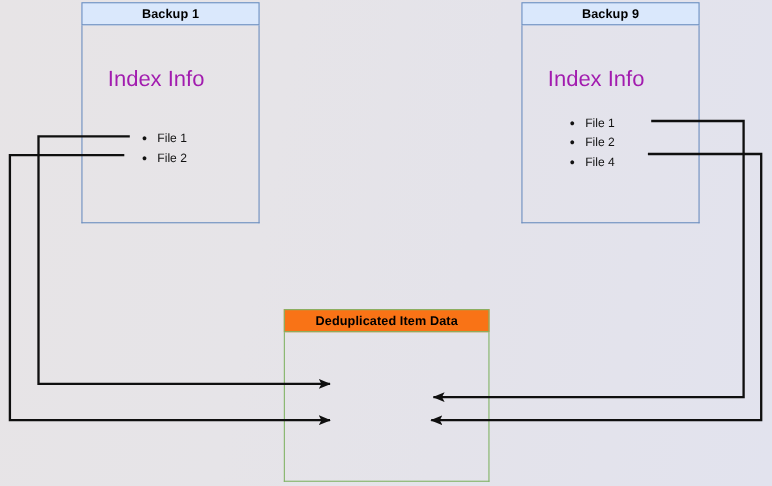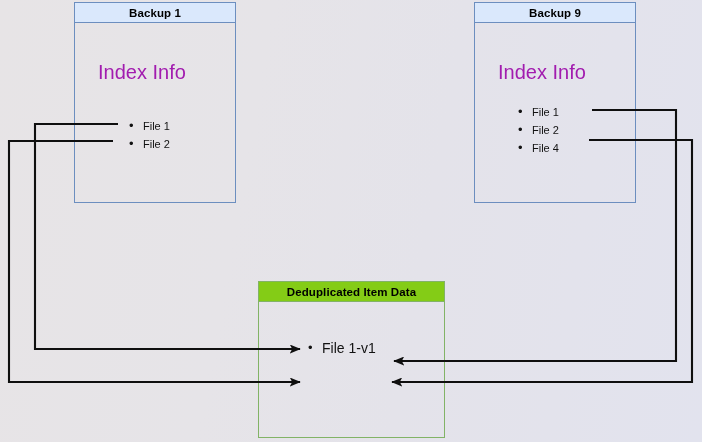--- a/index.html
+++ b/index.html
@@ -46,21 +46,21 @@
   }
   .blue-node .node-header {
     background: #dae8fc;
     border: 1px solid #6c8ebf;
   }
   .blue-node .node-body {
     border: 1px solid #6c8ebf;
     border-top: none;
   }
   .green-node .node-header {
-    background: #84cc16;
+    background: #f97316;
     border: 1px solid #82b366;
   }
   .green-node .node-body {
     border: 1px solid #82b366;
     border-top: none;
   }
   .section-label {
     position: absolute;
     font-size: 20px;
     color: #a21caf;
@@ -135,21 +135,20 @@
       <li class="file-item">File 1</li>
       <li class="file-item">File 2</li>
       <li class="file-item">File 4</li>
     </ul>
   </div>
 
   <div class="node green-node" style="left:258px; top:281px; width:187px; height:157px;">
     <div class="node-header">Deduplicated Item Data</div>
     <div class="node-body" style="top:21px; width:187px; height:136px;"></div>
     <ul class="file-list dedup-list" style="left:50px; top:58px;">
-      <li class="file-item">File 1-v1</li>
     </ul>
   </div>
 
   <svg class="edges" viewBox="0 0 702 442">
     <defs>
       <marker id="arrowR" markerWidth="11" markerHeight="9" refX="10.2" refY="4.5" orient="auto" markerUnits="userSpaceOnUse">
         <path d="M0,0 L11,4.5 L0,9 L2.4,4.5 Z" fill="#0f0f0f"></path>
       </marker>
       <marker id="arrowL" markerWidth="11" markerHeight="9" refX="10.2" refY="4.5" orient="auto" markerUnits="userSpaceOnUse">
         <path d="M0,0 L11,4.5 L0,9 L2.4,4.5 Z" fill="#0f0f0f"></path>

